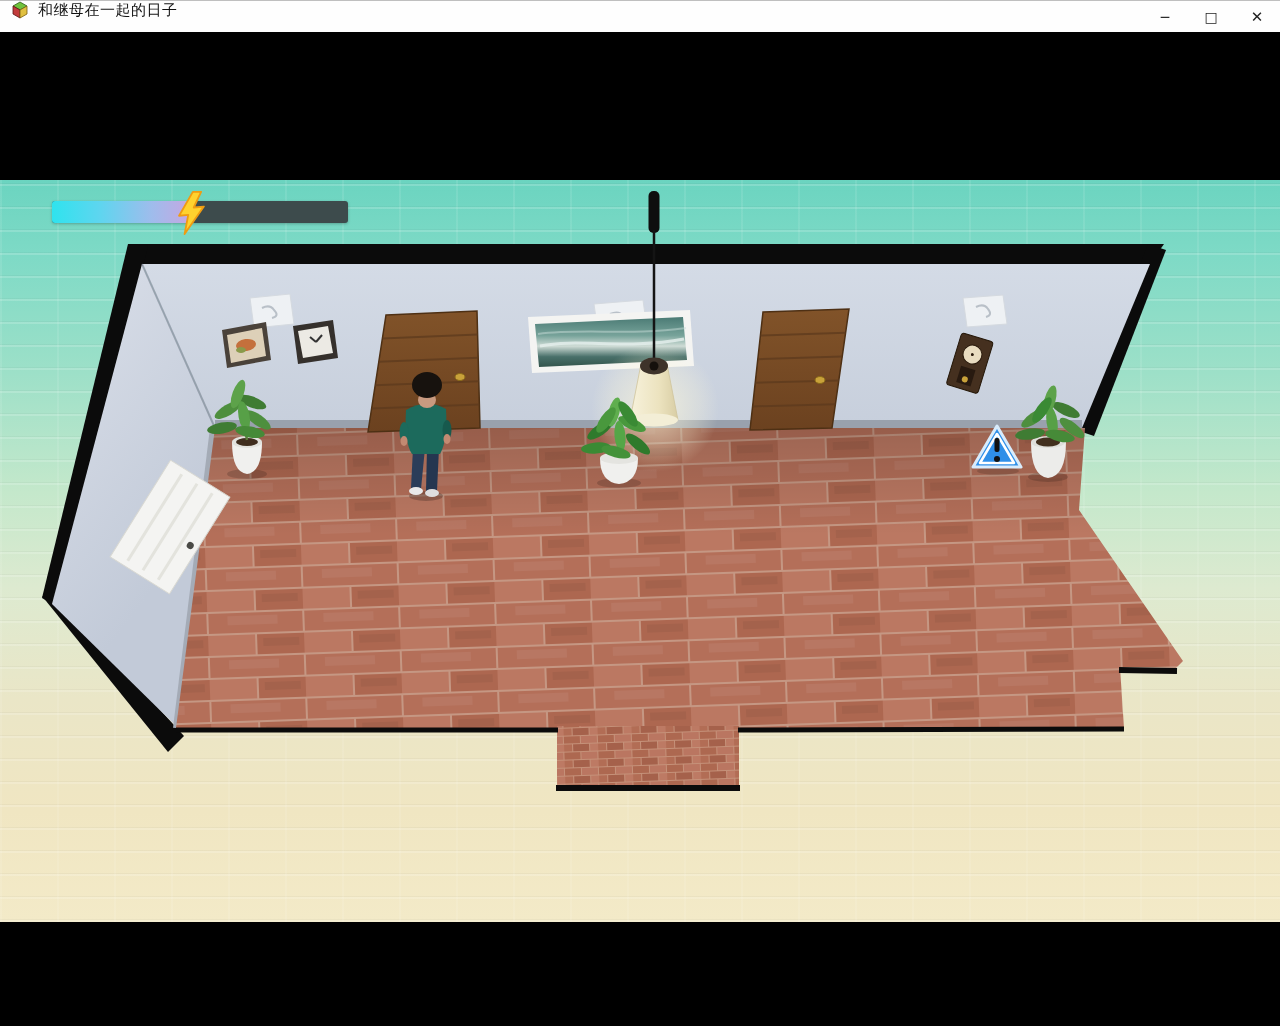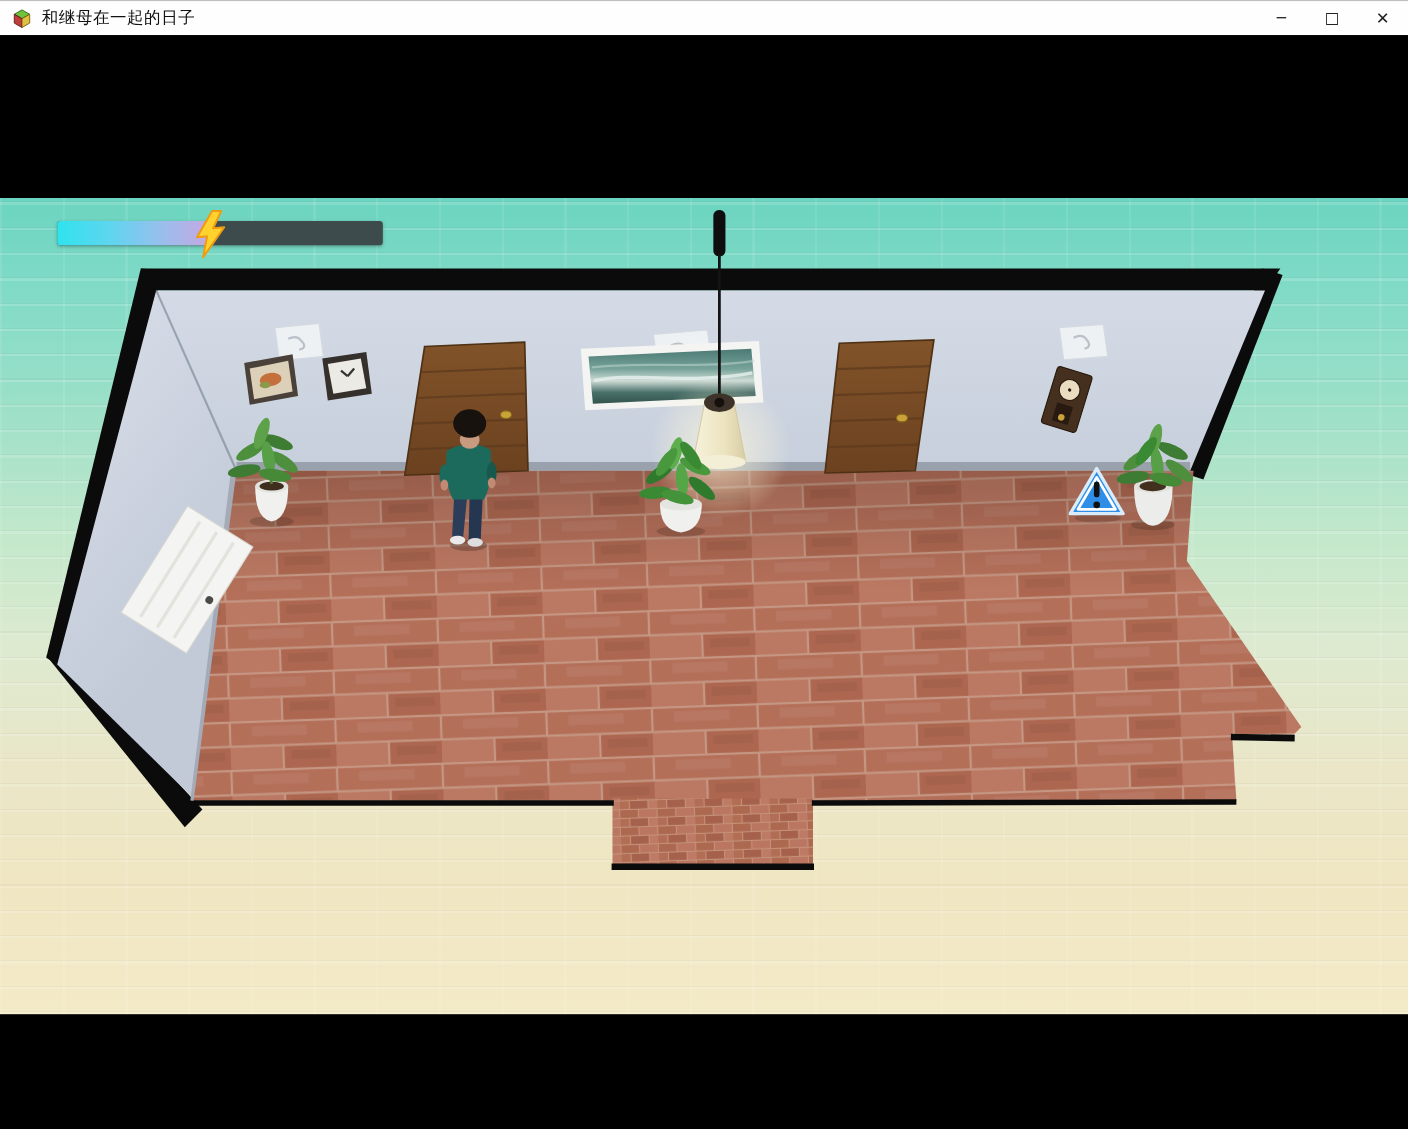--- a/index.html
+++ b/index.html
@@ -1,19 +1,19 @@
 <!DOCTYPE html>
 <html><head>
 <meta charset="utf-8">
 <style>
   html,body{margin:0;padding:0;background:#000;}
   body{width:1280px;height:1026px;overflow:hidden;font-family:"Liberation Sans",sans-serif;position:relative;}
 
   
-  .titlebar{height:32px;background:#fefefe;display:flex;align-items:center;border-top:1px solid #bfbfbf;box-sizing:border-box;}
+  .titlebar{height:32px;background:#fefefe;display:flex;border-top:1px solid #bfbfbf;box-sizing:border-box;}
   .app-icon{width:18px;height:18px;margin-left:11px;display:inline-block;}
   .app-icon svg{width:18px;height:18px;display:block;}
   .win-title{margin-left:9px;font-size:15px;color:#111;letter-spacing:.5px;}
   .controls{margin-left:auto;display:flex;height:100%;}
   .ctl{width:46px;height:100%;border:0;background:transparent;color:#222;cursor:pointer;padding:0;font-family:"DejaVu Sans",sans-serif;}
   .ctl.min{font-size:14px;}
   .ctl.max{font-size:14px;}
   .ctl.close{font-size:15px;}
 
   

